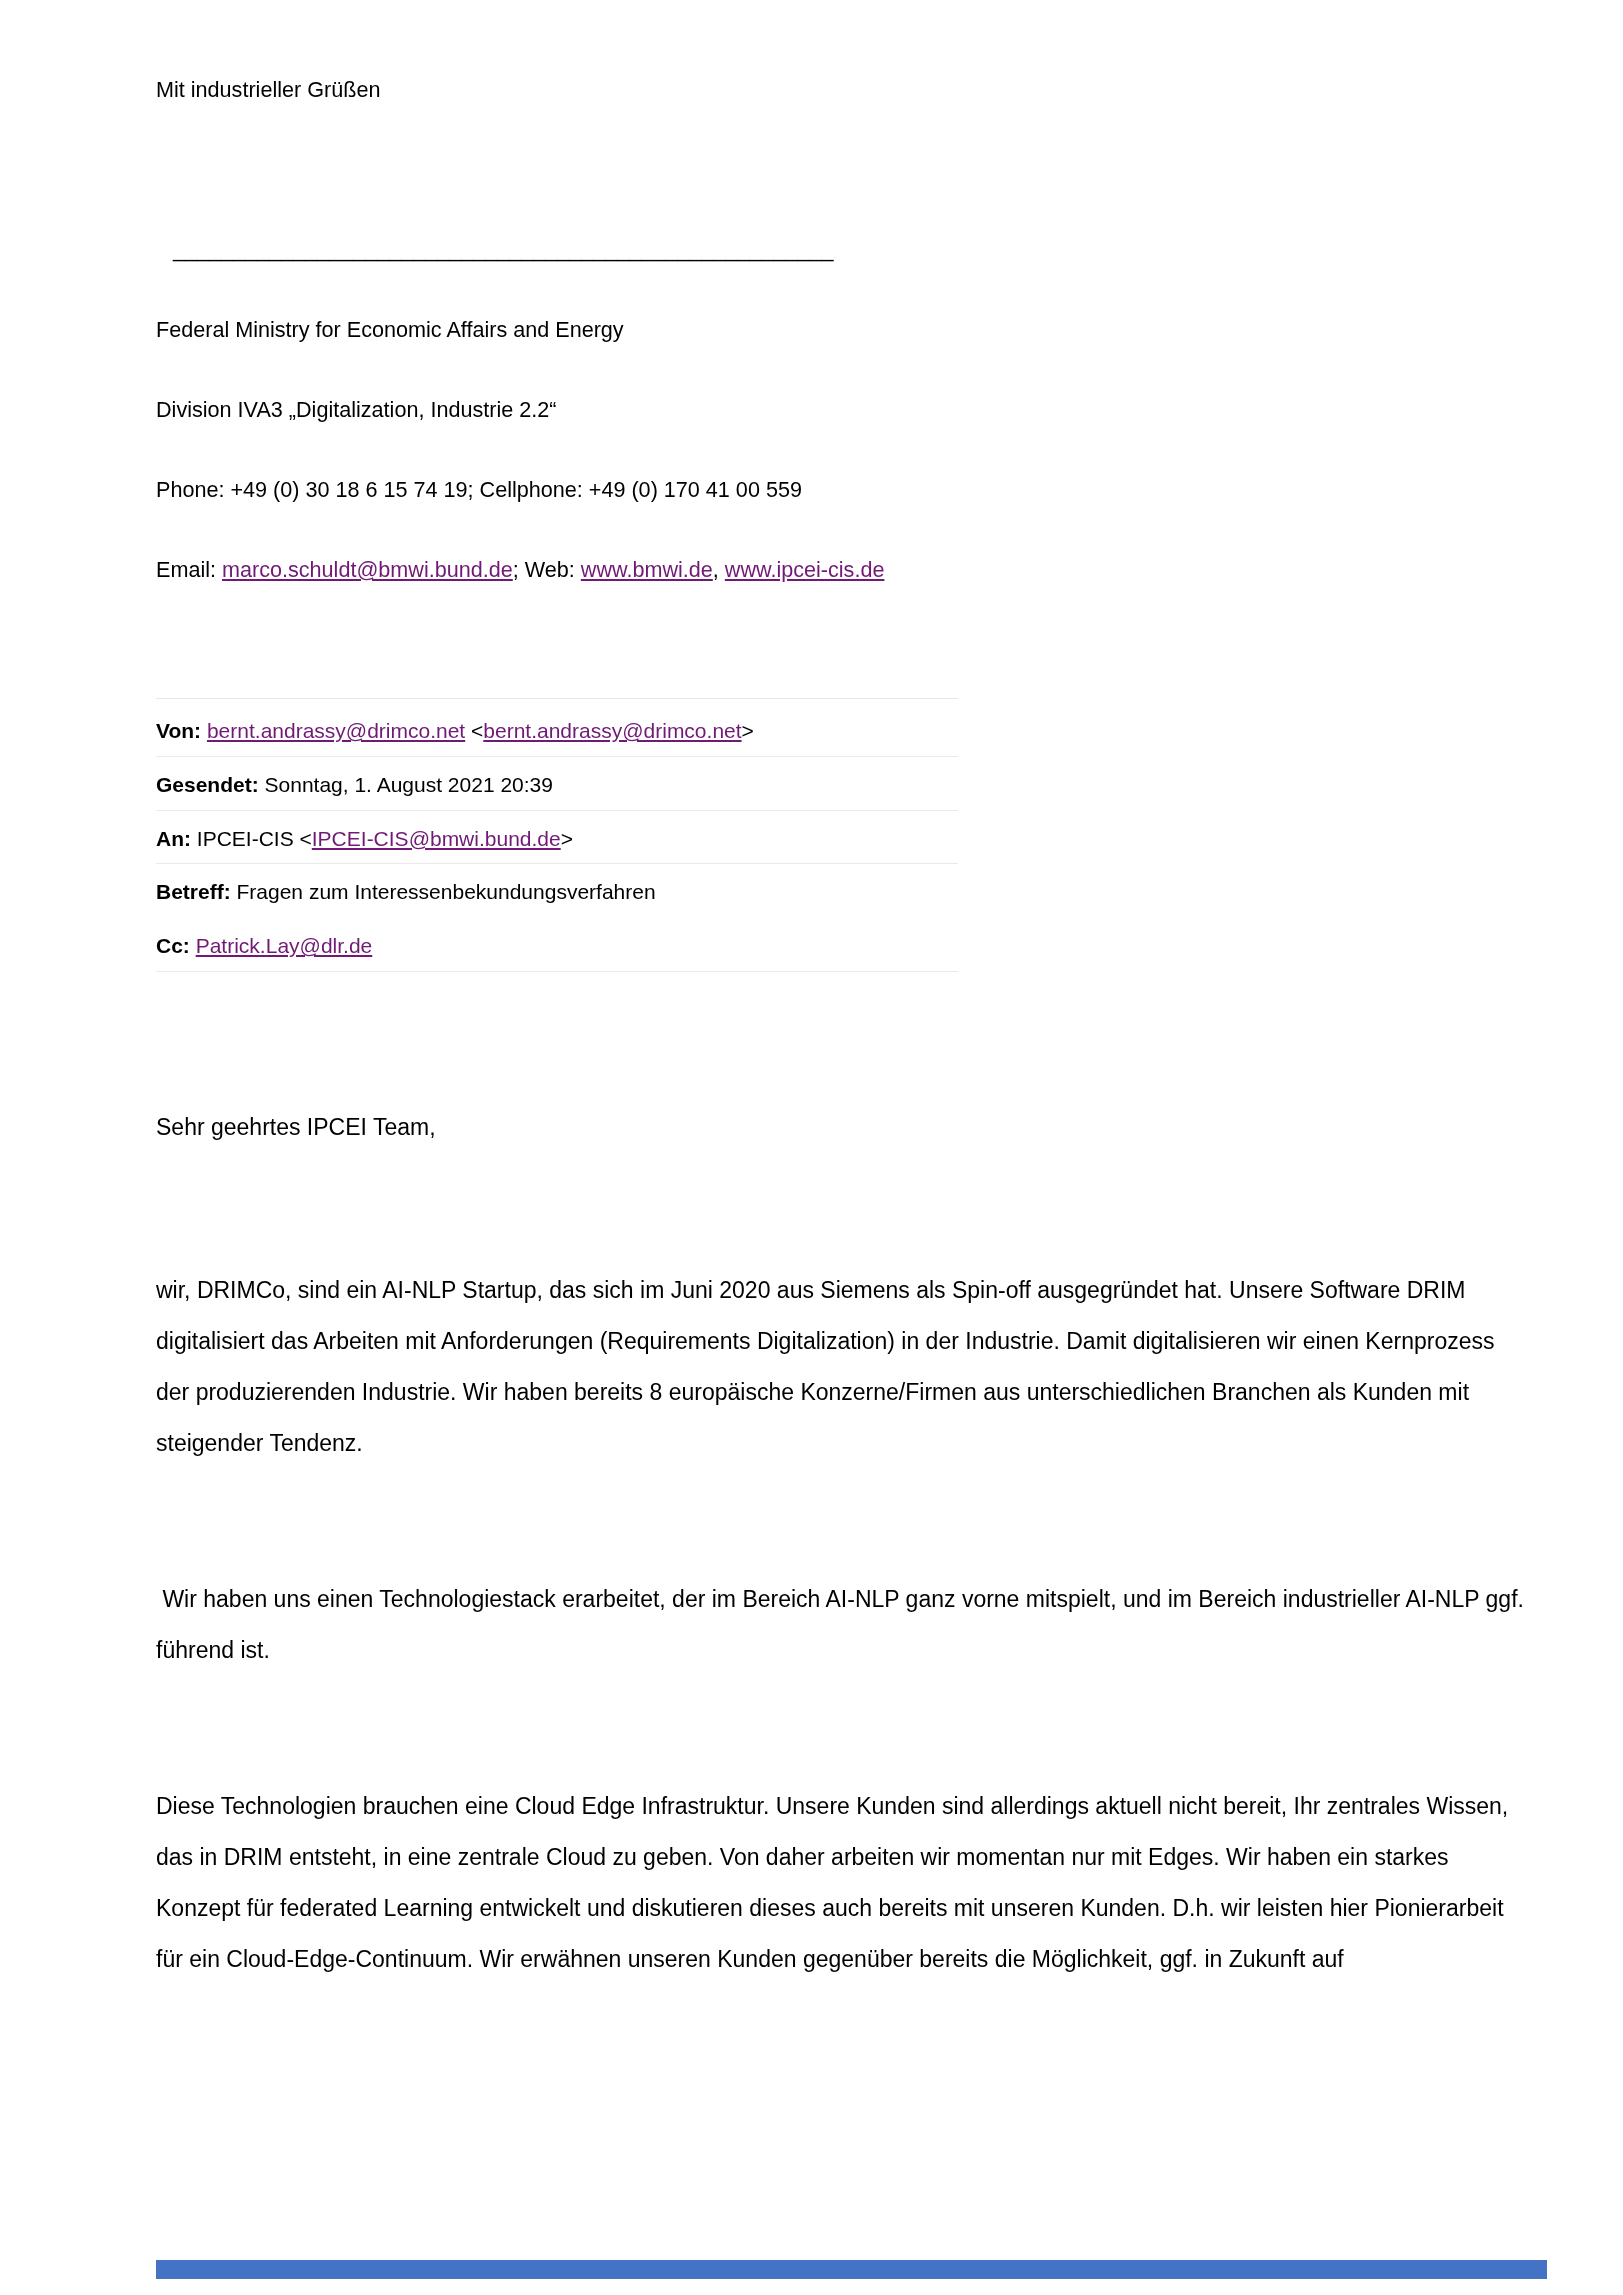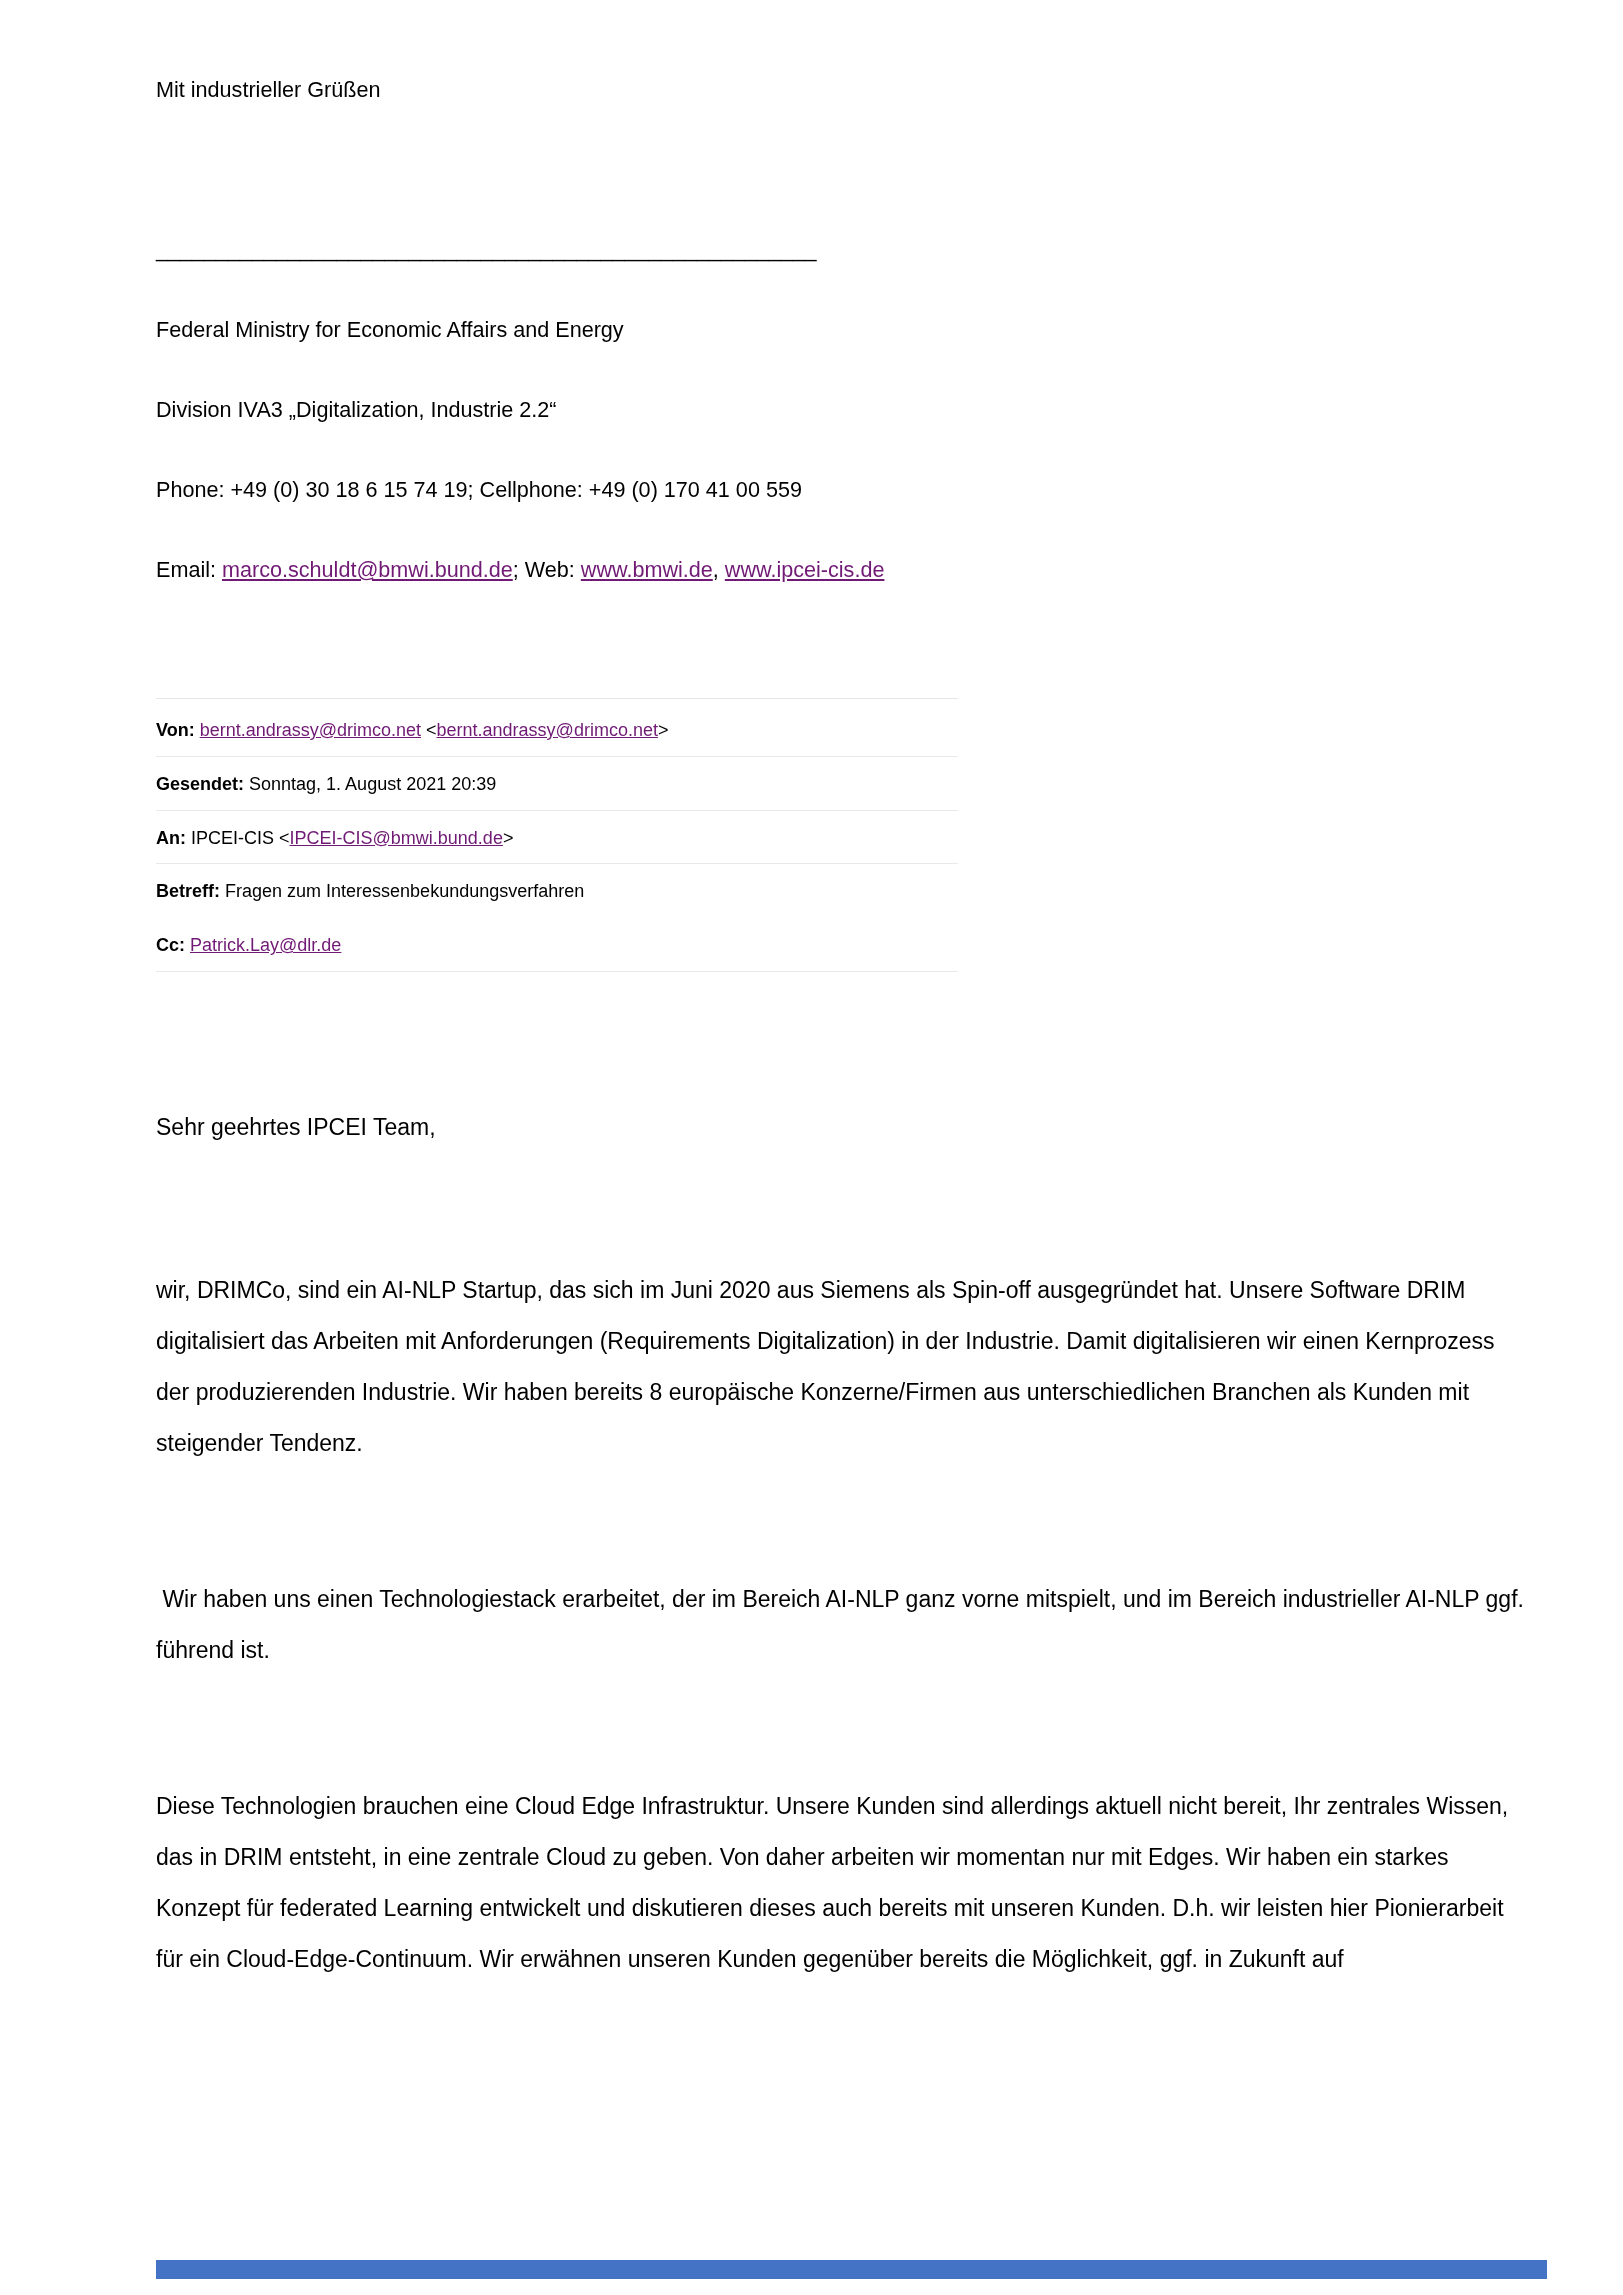--- a/index.html
+++ b/index.html
@@ -18,37 +18,37 @@
   }
 
   
   .sig p {
     font-size:21.6px;
     line-height:26px;
     margin:0 0 54px 0;
     white-space:pre-wrap;
   }
   .sig p.closing { margin-bottom:134px; }
-  .sig p.sep { letter-spacing:0; }
+  .sig p.sep { letter-spacing:0;margin-left:17px; }
 
   a.link, span.link {
     color:#701a75;
     text-decoration:underline;
     cursor:pointer;
   }
 
   
   .quote-divider {
     width:802px;
     border-top:1.3px solid #e6e6e6;
     margin:115px 0 17px 0;
   }
   .meta-row {
     position:relative;
-    font-size:18px;
+    font-size:21px;
     line-height:29px;
     padding-bottom:11.8px;
     margin-bottom:13px;
   }
   .meta-row.with-line::after {
     content:"";
     position:absolute;
     left:0; bottom:0;
     width:802px;
     border-bottom:1.3px solid #e9e9e9;

